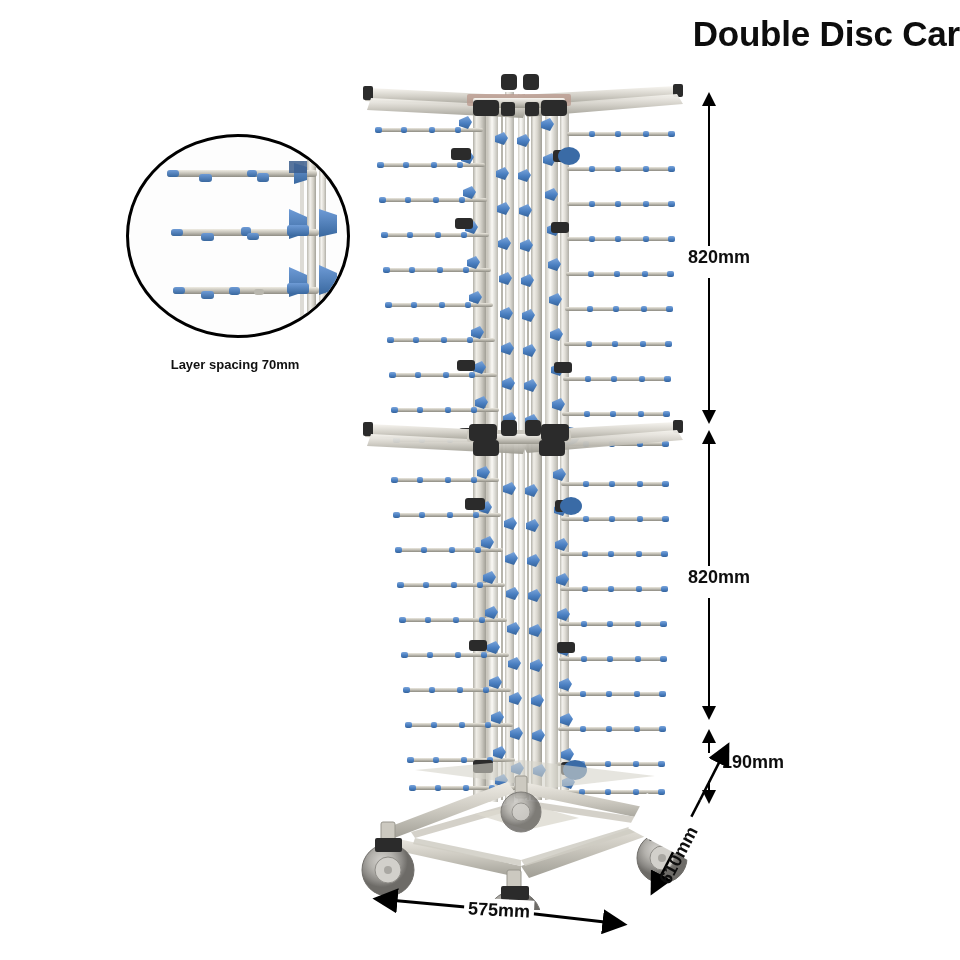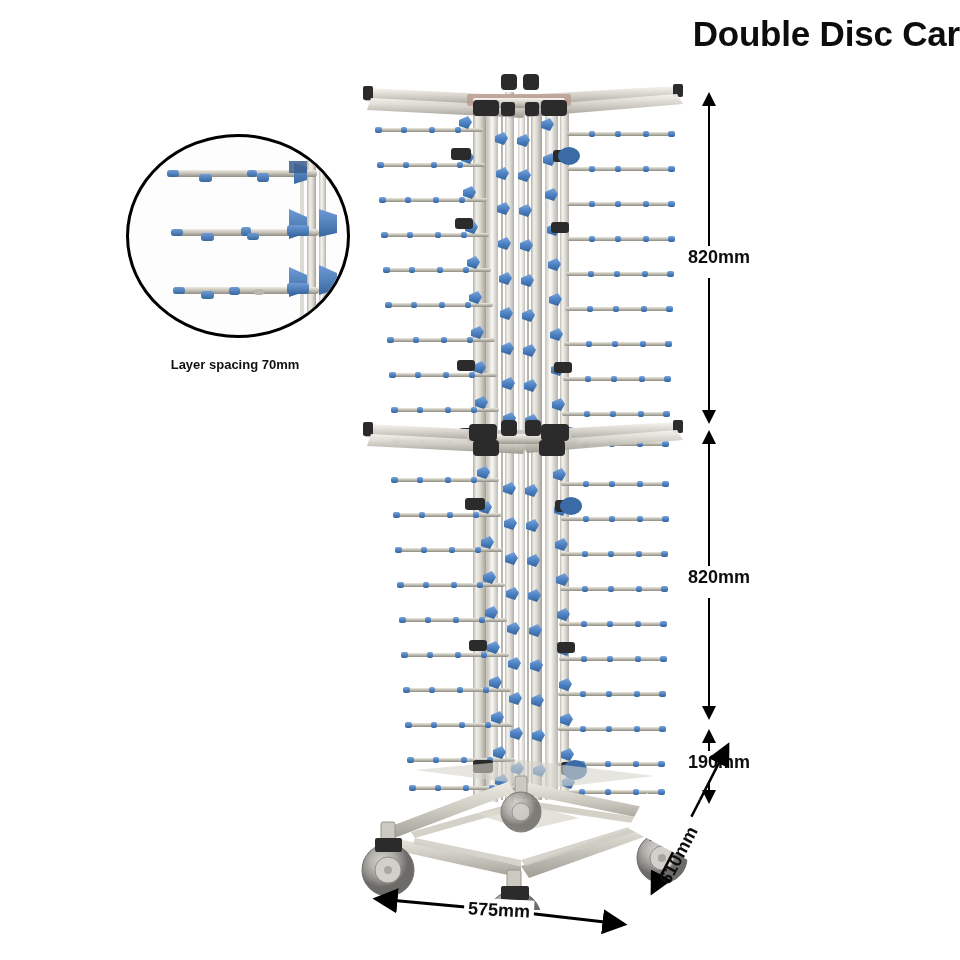--- a/index.html
+++ b/index.html
@@ -510,21 +510,21 @@
     <div class="arrow-up" style="left:702px; top:430px;"></div>
     <div class="dim-line" style="left:708px; top:442px; height:124px;"></div>
     <div class="dim-label" style="left:684px; top:566px;">820mm</div>
     <div class="dim-line" style="left:708px; top:598px; height:110px;"></div>
     <div class="arrow-down" style="left:702px; top:706px;"></div>
   </div>
 
   <div>
     <div class="arrow-up" style="left:702px; top:729px;"></div>
     <div class="dim-line" style="left:708px; top:741px; height:12px;"></div>
-    <div class="dim-label" style="left:684px; top:751px;">190mm</div>
+    <div class="dim-label" style="left:718px; top:751px;">190mm</div>
     <div class="dim-line" style="left:708px; top:781px; height:12px;"></div>
     <div class="arrow-down" style="left:702px; top:790px;"></div>
   </div>
 
   <div class="diag-group">
     <svg width="960" height="960" style="position:absolute;left:0;top:0;">
       <defs>
         <marker id="arrA" markerWidth="9" markerHeight="9" refX="7" refY="4.5" orient="auto">
           <path d="M0,0 L9,4.5 L0,9 Z" fill="#000"></path>
         </marker>

